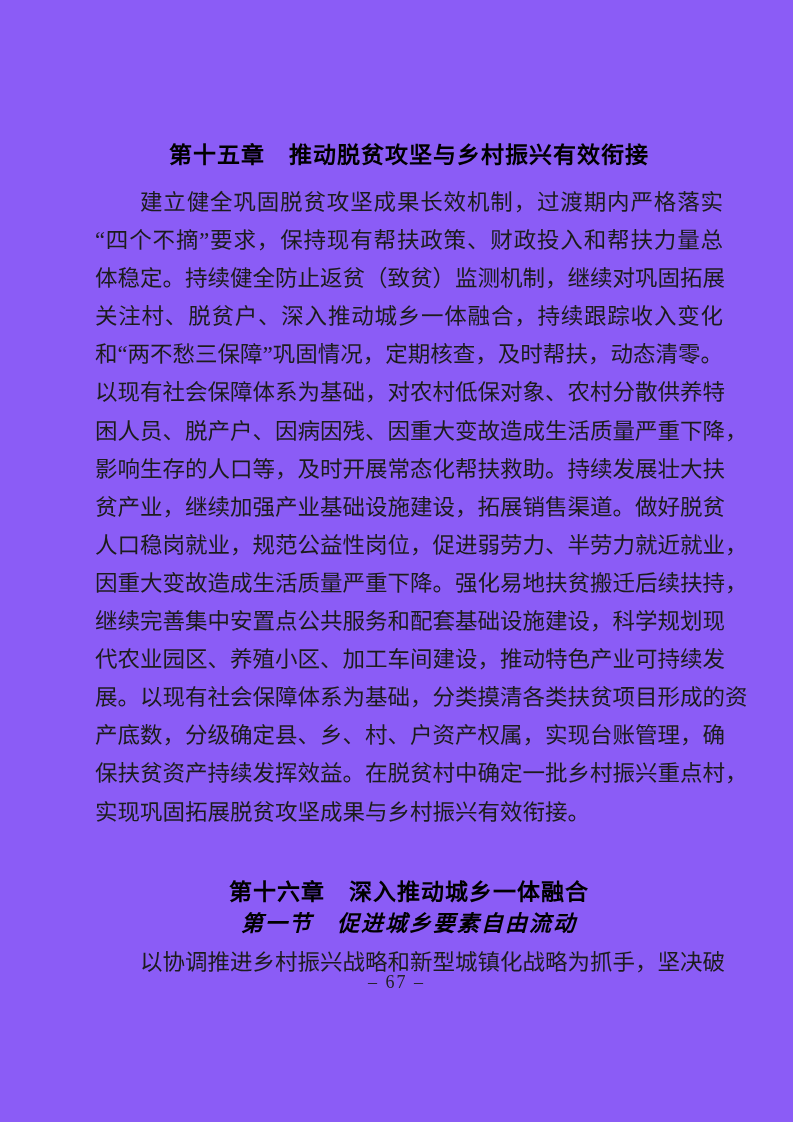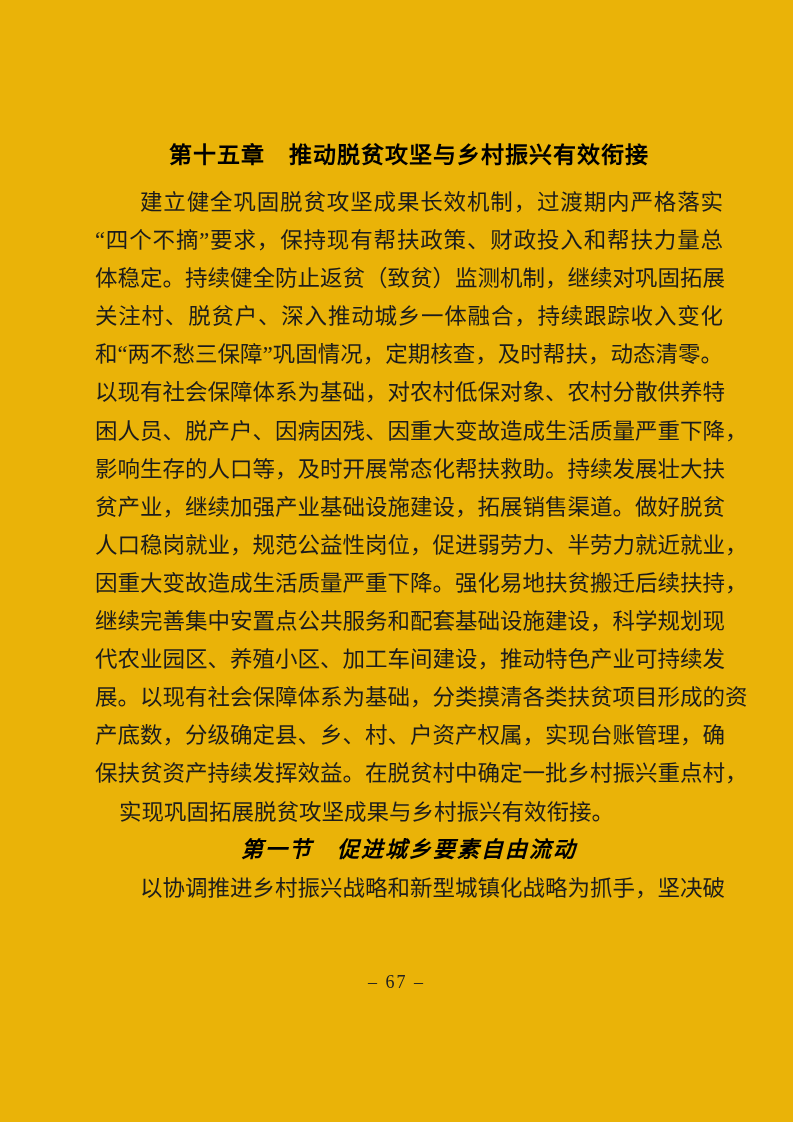--- a/index.html
+++ b/index.html
@@ -5,21 +5,21 @@
   html, body {
     margin: 0;
     padding: 0;
     background: #ffffff;
   }
   .page {
     position: relative;
     width: 793px;
     height: 1122px;
     margin: 0 auto;
-    background: #eab308;
+    background: #8b5cf6;
     overflow: hidden;
     font-family: "Liberation Serif", "DejaVu Serif", serif;
     color: #1c1c1c;
   }
   .text-column {
     position: absolute;
     left: 95px;
     top: 0;
     width: 628px;
   }
@@ -46,21 +46,20 @@
     text-justify: inter-character;
     white-space: nowrap;
     color: #1c1c1c;
   }
   .body-line.indent {
     padding-left: 45px;
   }
   .body-line.last {
     text-align: left;
     text-align-last: left;
-    margin-left: 24px;
   }
   .chapter-title.second {
     margin-top: 46px;
   }
   .section-title {
     margin-top: 4px;
     font-family: "Liberation Serif", "DejaVu Serif", serif;
     font-weight: bold;
     font-style: italic;
     font-size: 22px;
@@ -106,20 +105,21 @@
       <div class="body-line">人口稳岗就业，规范公益性岗位，促进弱劳力、半劳力就近就业，</div>
       <div class="body-line">因重大变故造成生活质量严重下降。强化易地扶贫搬迁后续扶持，</div>
       <div class="body-line">继续完善集中安置点公共服务和配套基础设施建设，科学规划现</div>
       <div class="body-line">代农业园区、养殖小区、加工车间建设，推动特色产业可持续发</div>
       <div class="body-line">展。以现有社会保障体系为基础，分类摸清各类扶贫项目形成的资</div>
       <div class="body-line">产底数，分级确定县、乡、村、户资产权属，实现台账管理，确</div>
       <div class="body-line">保扶贫资产持续发挥效益。在脱贫村中确定一批乡村振兴重点村，</div>
       <div class="body-line last">实现巩固拓展脱贫攻坚成果与乡村振兴有效衔接。</div>
     </div>
 
+    <div class="chapter-title second">第十六章　深入推动城乡一体融合</div>
 
     <div class="section-title">第一节　促进城乡要素自由流动</div>
 
     <div class="body-block second">
       <div class="body-line indent">以协调推进乡村振兴战略和新型城镇化战略为抓手，坚决破</div>
     </div>
 
   </div>
 
   <div class="page-number">– 67 –</div>

